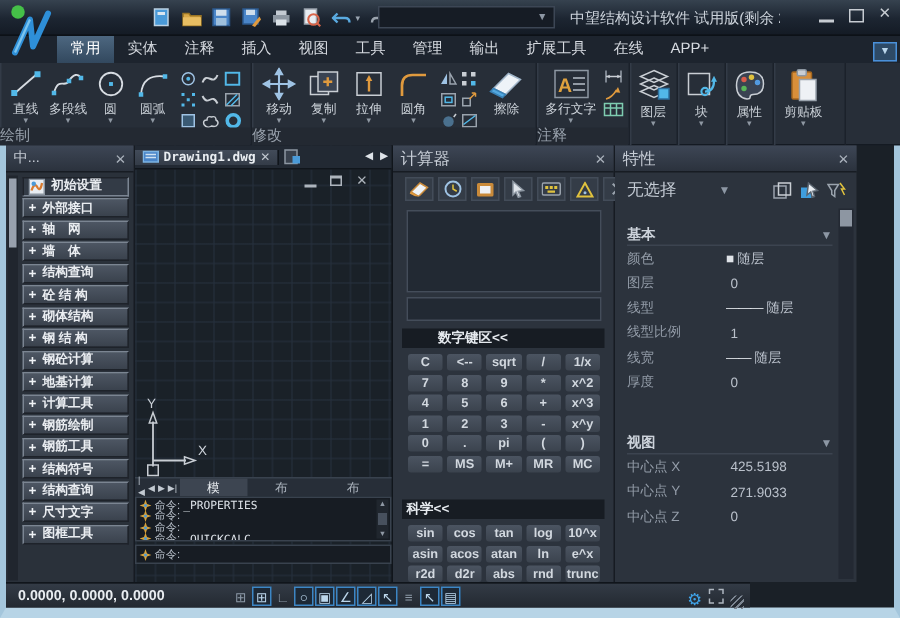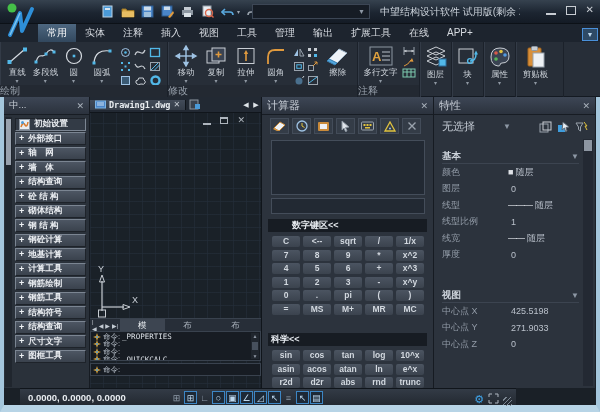--- a/index.html
+++ b/index.html
@@ -115,21 +115,21 @@
   .cmd-prefix { color:#b6bec8; font-size:7.5px; }
   .cmd-text { color:#dde2e8; font-size:7.5px; font-family:"DejaVu Sans Mono",monospace; }
   .cmd-sb { position:absolute; right:1px; top:1px; bottom:1px; width:8px; background:#20262e;
     display:flex; flex-direction:column; justify-content:space-between; align-items:center; }
   .cmd-sb span { color:#8f98a4; font-size:5px; line-height:6px; }
   .cmd-sb .sb-th { width:6px; height:8px; background:#47505d; }
   .cmdinput { position:absolute; left:0; top:266px; right:0; height:13px; background:#171c23;
     border:1px solid #39424e; display:flex; align-items:center; gap:2px; padding:0 2px; }
 
   
-  .calcpanel { width:172px; height:291px; background:#2c333d; border-right:1px solid #161b22; position:relative; }
+  .calcpanel { width:148px; height:291px; background:#2c333d; border-right:1px solid #161b22; position:relative; }
   .calc-toolbar { position:absolute; left:8px; top:21px; display:flex; gap:3px; }
   .calc-tbtn { width:19px; height:16px; background:#343c47; border:1px solid #434c59;
     display:flex; align-items:center; justify-content:center; }
   .calc-hist { position:absolute; left:9px; right:8px; top:43px; height:55px; background:#222933;
     border:1px solid #444d5a; }
   .calc-input { position:absolute; left:9px; right:8px; top:101px; height:16px; background:#222933;
     border:1px solid #444d5a; }
   .calc-sect { position:absolute; left:6px; right:6px; height:13px; background:#171c23;
     color:#e6eaef; font-size:9px; font-weight:bold; line-height:13px; padding:0 3px; }
   .sect-num { top:122px;padding-left:24px; } .sect-sci { top:236px; }
@@ -153,21 +153,21 @@
     color:#ccd2da; font-size:9.5px; font-weight:bold; display:flex; align-items:center; margin-top:11px; }
   .prop-sect:first-child { margin-top:8px; }
   .prop-sect .sect-caret { margin-left:auto; color:#8d97a4; font-size:8px; }
   .prop-row { height:16.5px; display:flex; align-items:center; }
   .prop-label { width:66px; font-size:9px; color:#939ca8; white-space:nowrap; }
   .prop-pre { font-size:9px; color:#dfe3e8; margin-right:3px; letter-spacing:-1px; }
   .prop-value { font-size:9px; color:#bac1cb; }
   .view-gap { height:14px; }
 
   
-  .statusbar { position:absolute; left:16px; bottom:0; width:496px; height:17px;
+  .statusbar { position:absolute; left:0; bottom:0; width:496px; height:17px;
     background:linear-gradient(180deg,#333b46 0%,#232931 100%); border-top:1px solid #10151b; }
   .sb-coords { position:absolute; left:8px; top:3px; font-size:9.5px; font-weight:bold; color:#e9edf1; }
   .sb-icons { position:absolute; left:150px; top:2px; display:flex; gap:1px; }
   .sb-ico { width:13px; height:13px; display:flex; align-items:center; justify-content:center;
     color:#8d9aa8; font-size:9px; border:1px solid transparent; }
   .sb-ico.on { border-color:#3d86c4; background:#1d2936; color:#bcd7ec; }
   .sb-right { position:absolute; right:4px; top:1px; display:flex; gap:4px; align-items:center; }
   .sb-gear { color:#3fa3e8; font-size:11px; }
   .sb-grip { width:9px; height:9px; margin-top:5px;
     background:repeating-linear-gradient(135deg, transparent 0 2px, #7c8692 2px 3px); }

